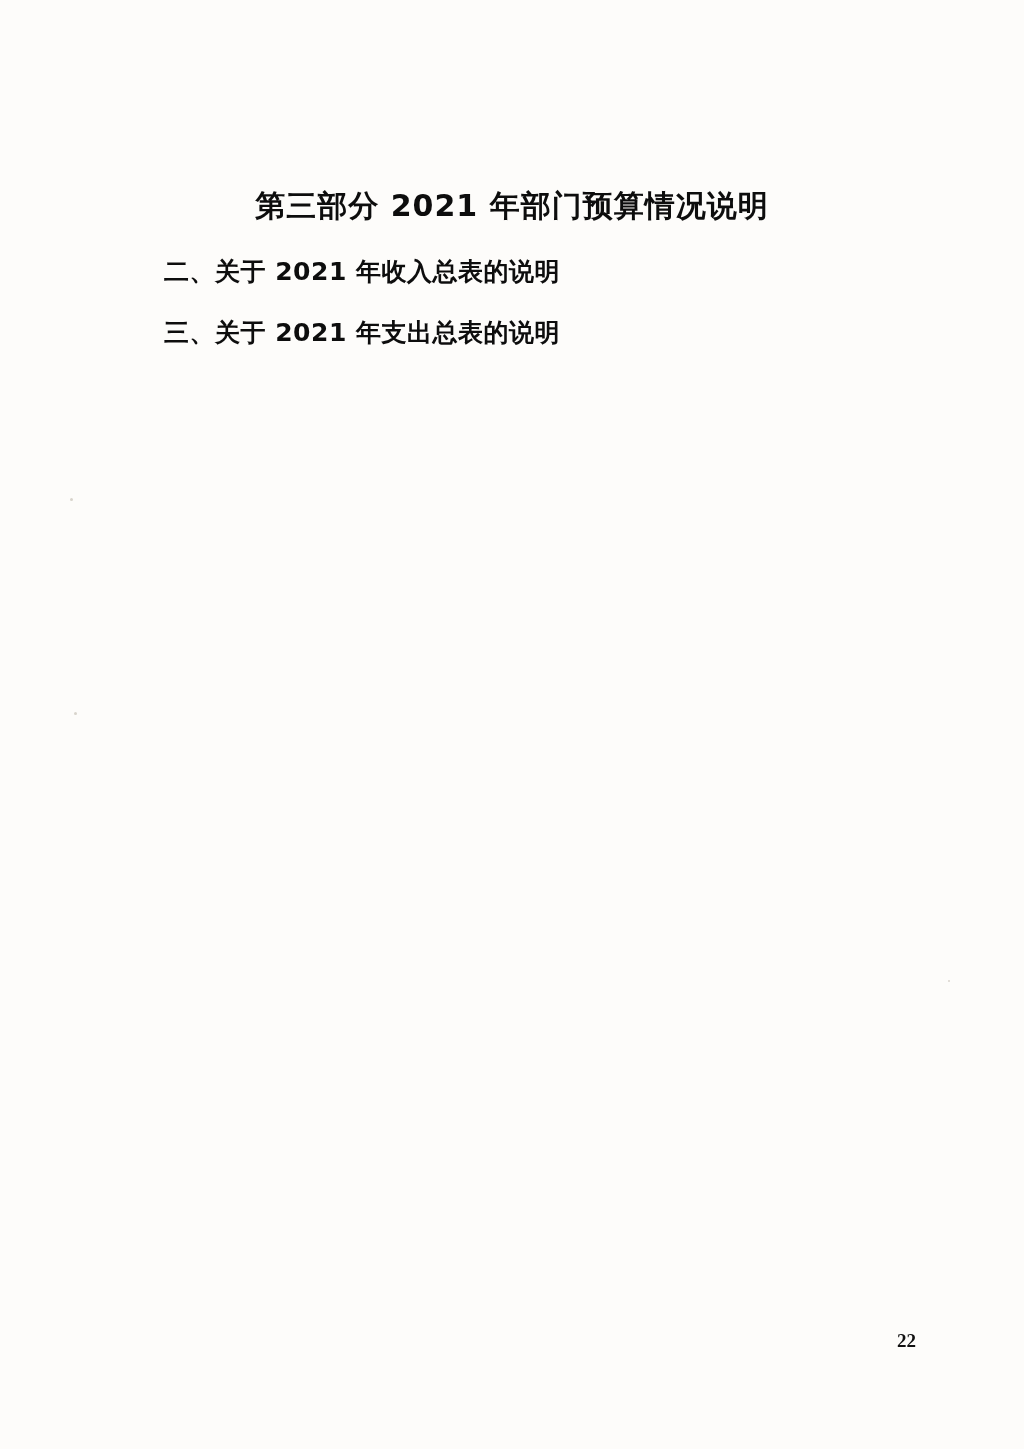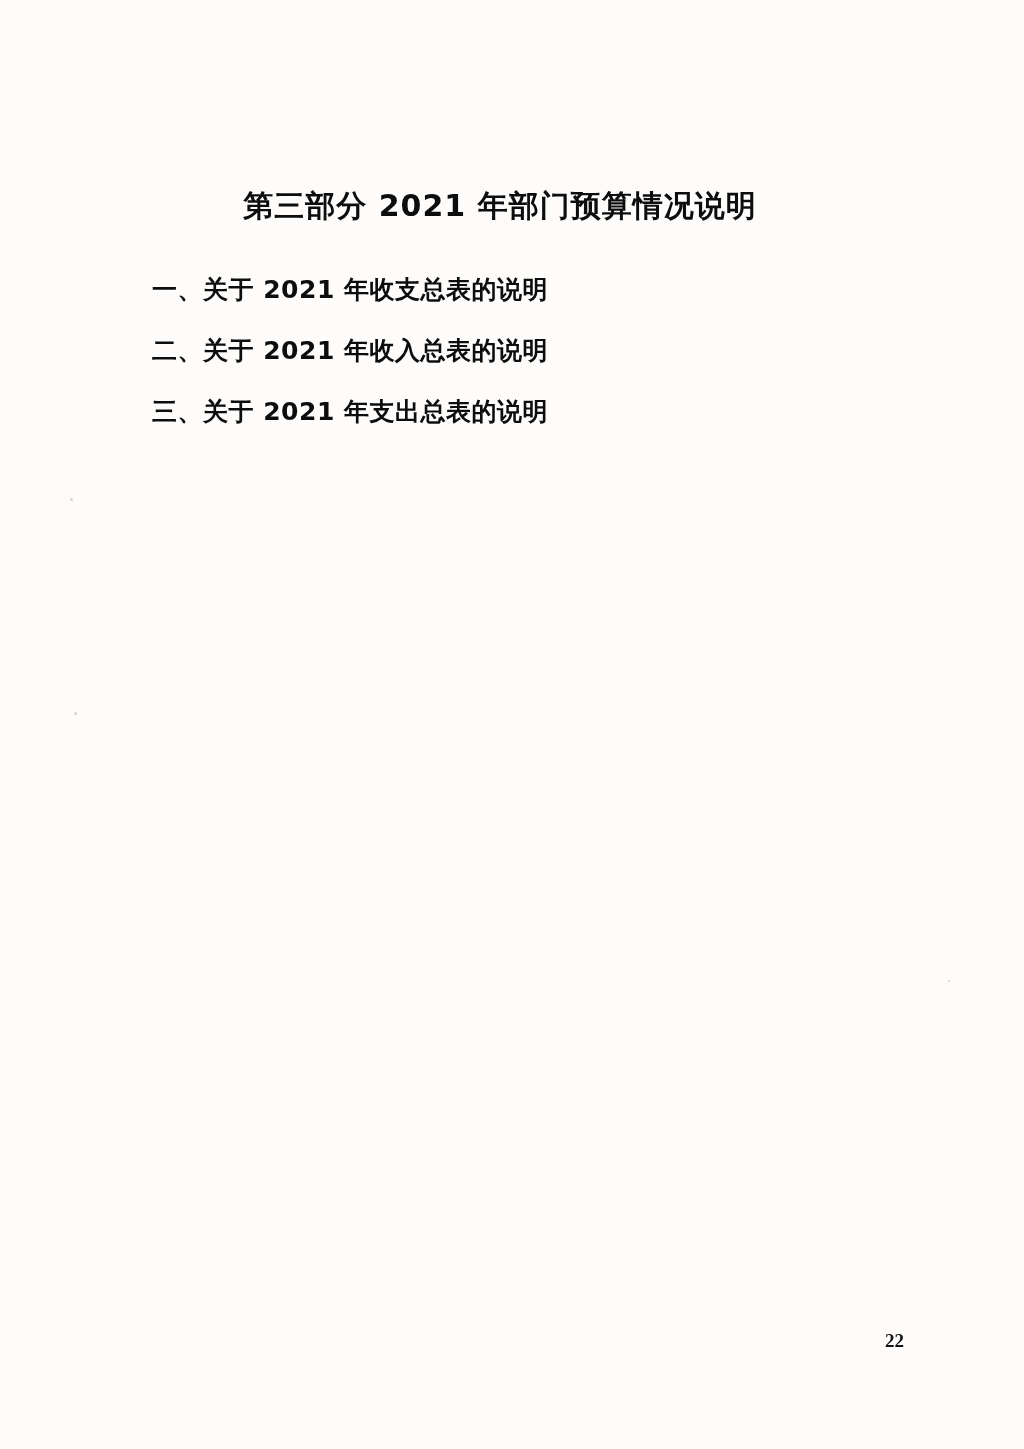--- a/index.html
+++ b/index.html
@@ -12,21 +12,21 @@
     width: 1024px;
     height: 1449px;
     background: #fdfcfa;
     margin: 0 auto;
     overflow: hidden;
     font-family: "DejaVu Serif", "Liberation Serif", serif;
     color: #111111;
   }
   .content {
     position: absolute;
-    left: 96px;
+    left: 108px;
     top: 0;
     width: 808px;
     height: 1192px;
   }
   .doc-title {
     text-align: center;
     font-family: "DejaVu Sans", "Liberation Sans", sans-serif;
     font-weight: bold;
     font-size: 30px;
     letter-spacing: 1px;
@@ -81,21 +81,20 @@
 <div class="page">
 
   <div class="speck" style="left:70px; top:498px; width:3px; height:3px;"></div>
   <div class="speck" style="left:74px; top:712px; width:3px; height:3px;"></div>
   <div class="speck" style="left:948px; top:980px; width:2px; height:2px;"></div>
 
   <div class="content">
 
     <h1 class="doc-title">第三部分 2021 年部门预算情况说明</h1>
 
-    <h2 class="section-heading">一、关于 2021 年收支总表的说明</h2>
 
 
     <h2 class="section-heading heading-gap">二、关于 2021 年收入总表的说明</h2>
 
 
 
 
     <h2 class="section-heading heading-gap">三、关于 2021 年支出总表的说明</h2>
 
     <div class="page-number">22</div>

